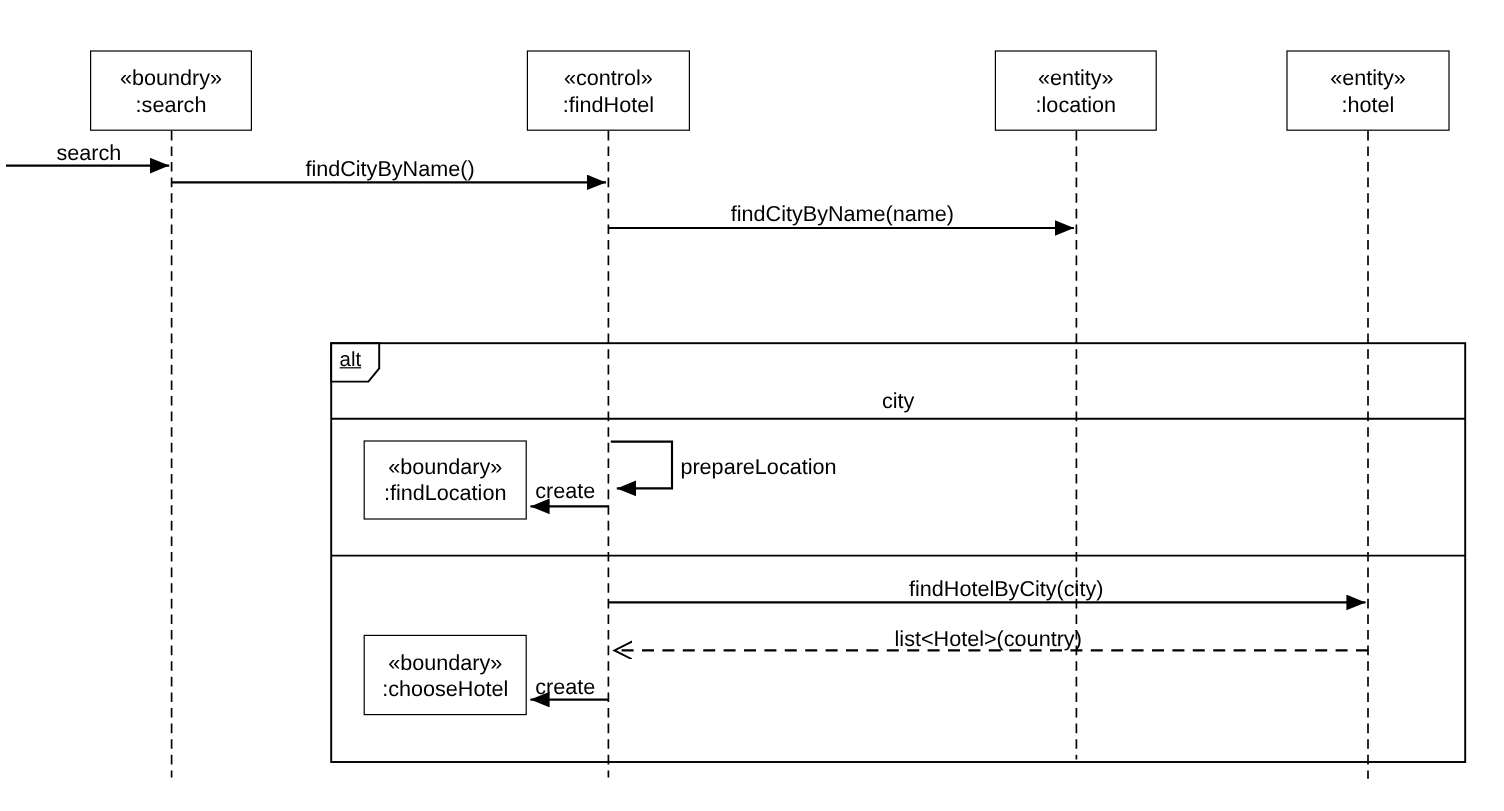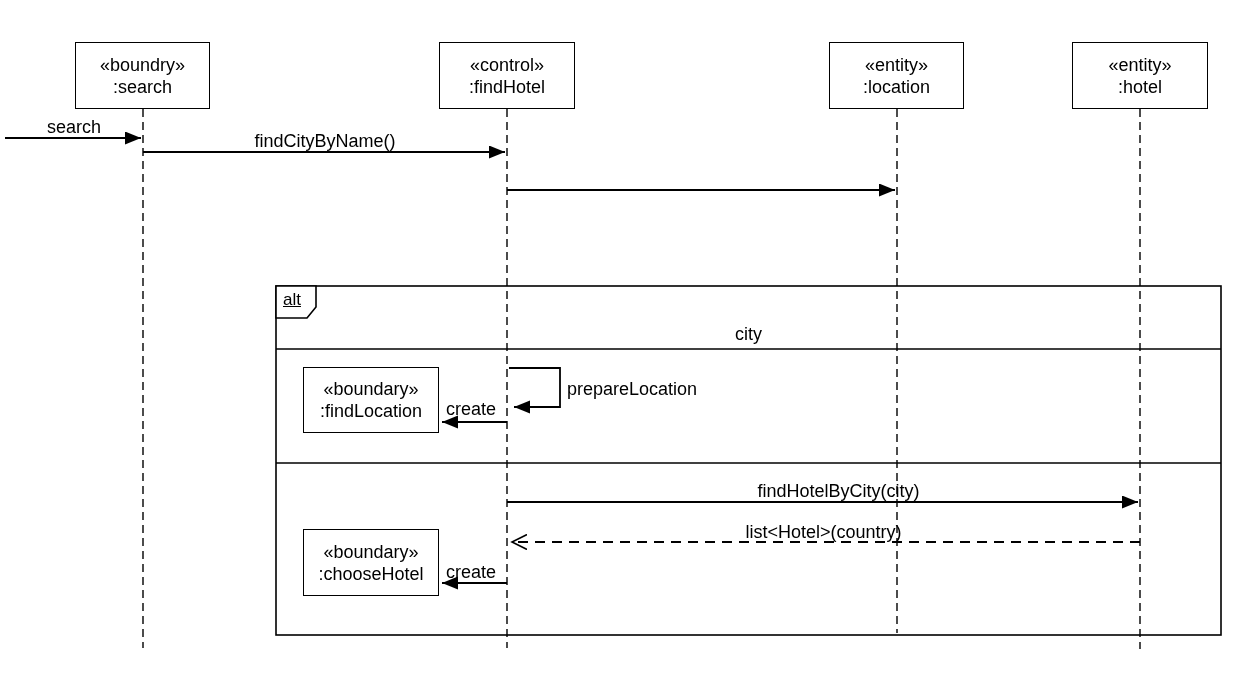--- a/index.html
+++ b/index.html
@@ -101,19 +101,20 @@
   <div class="headbox" style="left:303px; top:529px; width:136px; height:67px">
     <span>«boundary»</span>
     <span>:chooseHotel</span>
   </div>
 
   <div class="lbl op" style="left:283px; top:290px">alt</div>
   <div class="lbl center" style="left:276px; top:324px; width:945px">city</div>
 
   <div class="lbl center" style="left:5px;   top:117px; width:138px">search</div>
   <div class="lbl center" style="left:143px; top:131px; width:364px">findCityByName()</div>
+  <div class="lbl center" style="left:507px; top:168px; width:390px">findCityByName(name)</div>
   <div class="lbl" style="left:567px; top:379px">prepareLocation</div>
   <div class="lbl center" style="left:441px; top:399px; width:60px">create</div>
   <div class="lbl center" style="left:522px; top:481px; width:633px">findHotelByCity(city)</div>
   <div class="lbl center" style="left:507px; top:522px; width:633px">list&lt;Hotel&gt;(country)</div>
   <div class="lbl center" style="left:441px; top:562px; width:60px">create</div>
 
 </div>
 
 </body></html>

